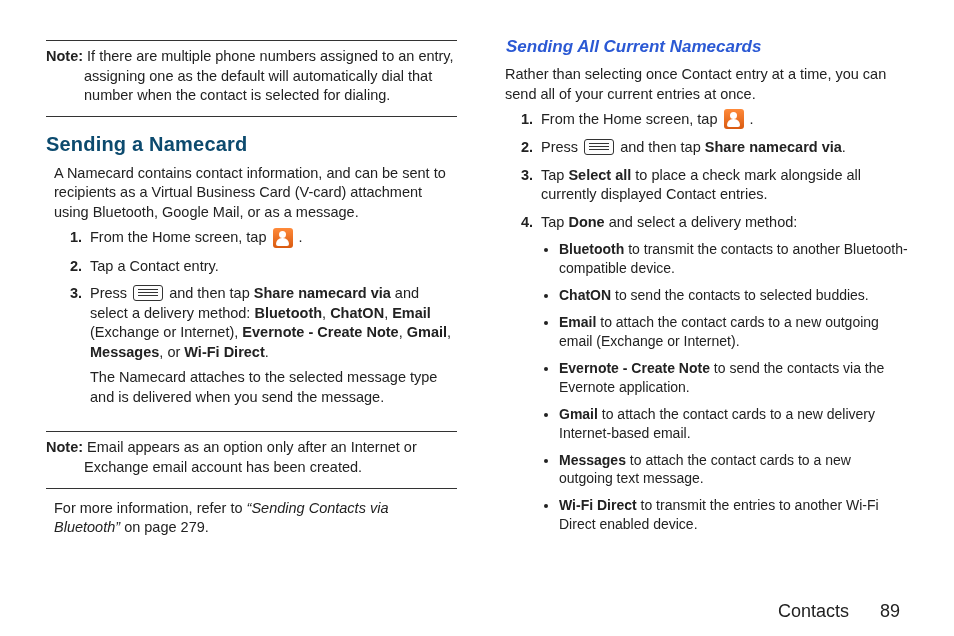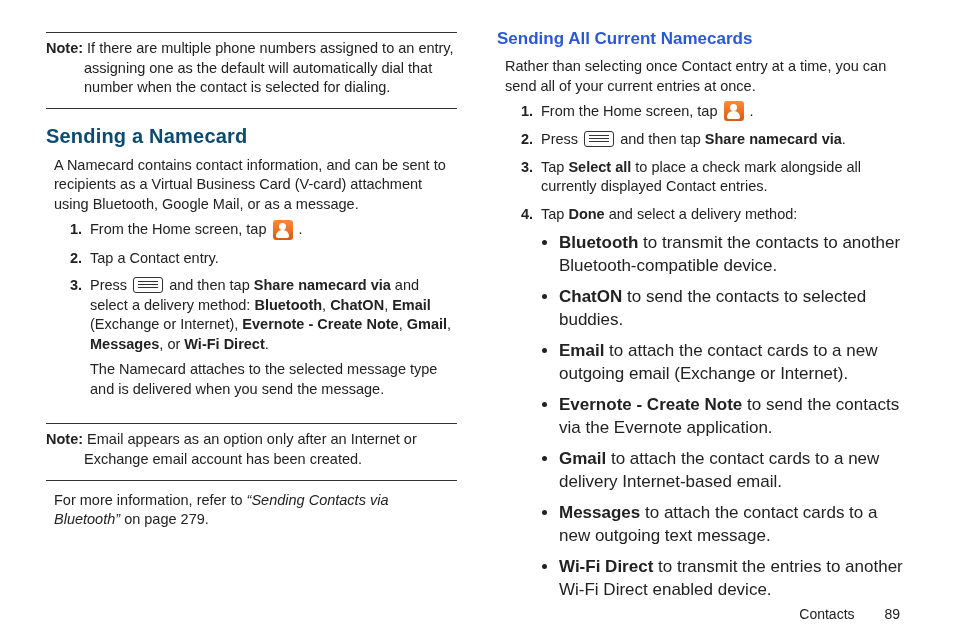--- a/index.html
+++ b/index.html
@@ -8,21 +8,21 @@
     font-family: Arial, Helvetica, sans-serif;
     background: #fff;
     color: #222;
     width: 954px;
     height: 636px;
     overflow: hidden;
   }
   .page {
     display: flex;
     gap: 40px;
-    padding: 28px 46px 10px 46px;
+    padding: 36px 46px 10px 46px;
     box-sizing: border-box;
   }
   .col {
     flex: 1;
     font-size: 14.5px;
     line-height: 1.35;
   }
   .rule {
     border-top: 1px solid #333;
     margin: 4px 0 6px 0;
@@ -38,23 +38,24 @@
   h2.blue {
     color: #0c4a6e;
     font-family: Arial, sans-serif;
     font-weight: 900;
     font-size: 20px;
     margin: 14px 0 6px 0;
     letter-spacing: 0.2px;
   }
   h3.blue-it {
     color: #2b59d4;
+    font-style: italic;
     font-weight: 900;
     font-size: 17px;
-    margin: 0 0 6px 0;
+    margin: 0 0 6px 9px;
   }
   .intro {
     margin: 4px 0 6px 8px;
   }
   ol.steps {
     margin: 4px 0 4px 18px;
     padding-left: 22px;
   }
   ol.steps li {
     margin-bottom: 8px;
@@ -63,21 +64,21 @@
   ol.steps li::marker {
     font-weight: bold;
   }
   .step-cont {
     margin: 6px 0 24px 44px;
   }
   ul.bullets {
     list-style: disc;
     margin: 4px 0 0 44px;
     padding-left: 18px;
-    font-size: 17px;
+    font-size: 14px;
   }
   ul.bullets li {
     margin-bottom: 8px;
   }
   .b { font-weight: bold; }
   .xref {
     margin: 10px 0 0 8px;
   }
   .xref .title { font-style: italic; }
   .icon {
@@ -123,21 +124,21 @@
     position: absolute;
     left: 3px; top: 10px;
     width: 13px; height: 8px;
     background: #fff;
     border-radius: 6px 6px 2px 2px;
   }
   .footer {
     position: absolute;
     right: 54px;
     bottom: 14px;
-    font-size: 14px;
+    font-size: 18px;
   }
   .footer .sec { margin-right: 26px; }
 </style>
 </head>
 <body>
 
 <div class="page">
 
   <div class="col">
     <div class="rule"></div>

